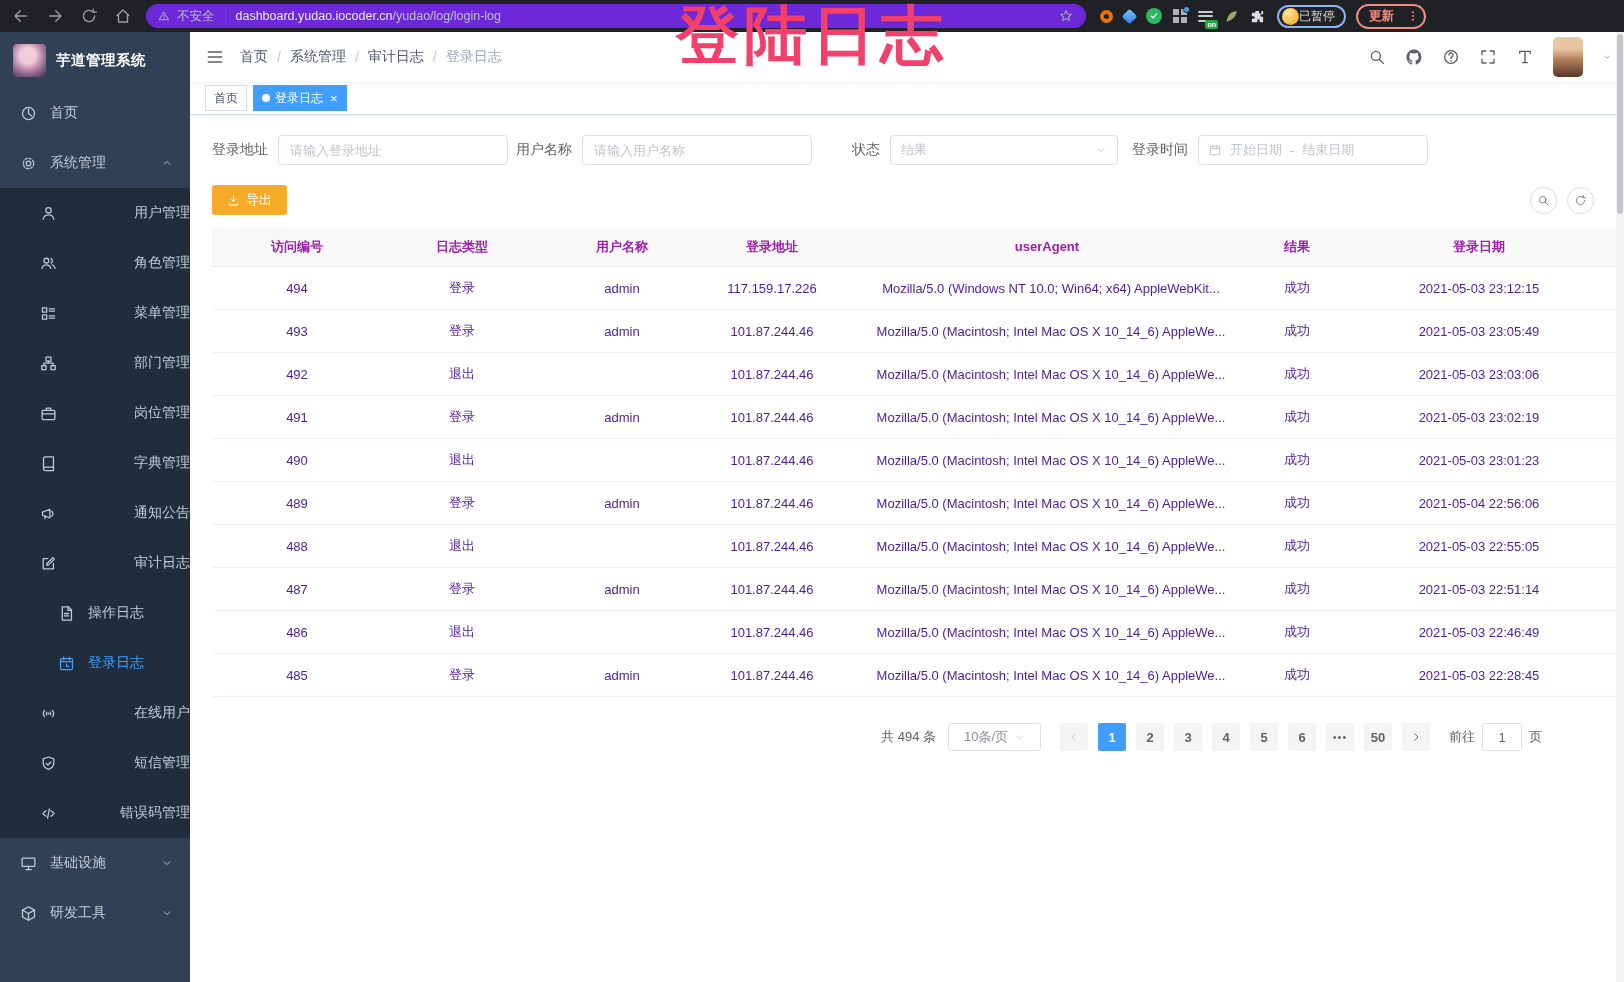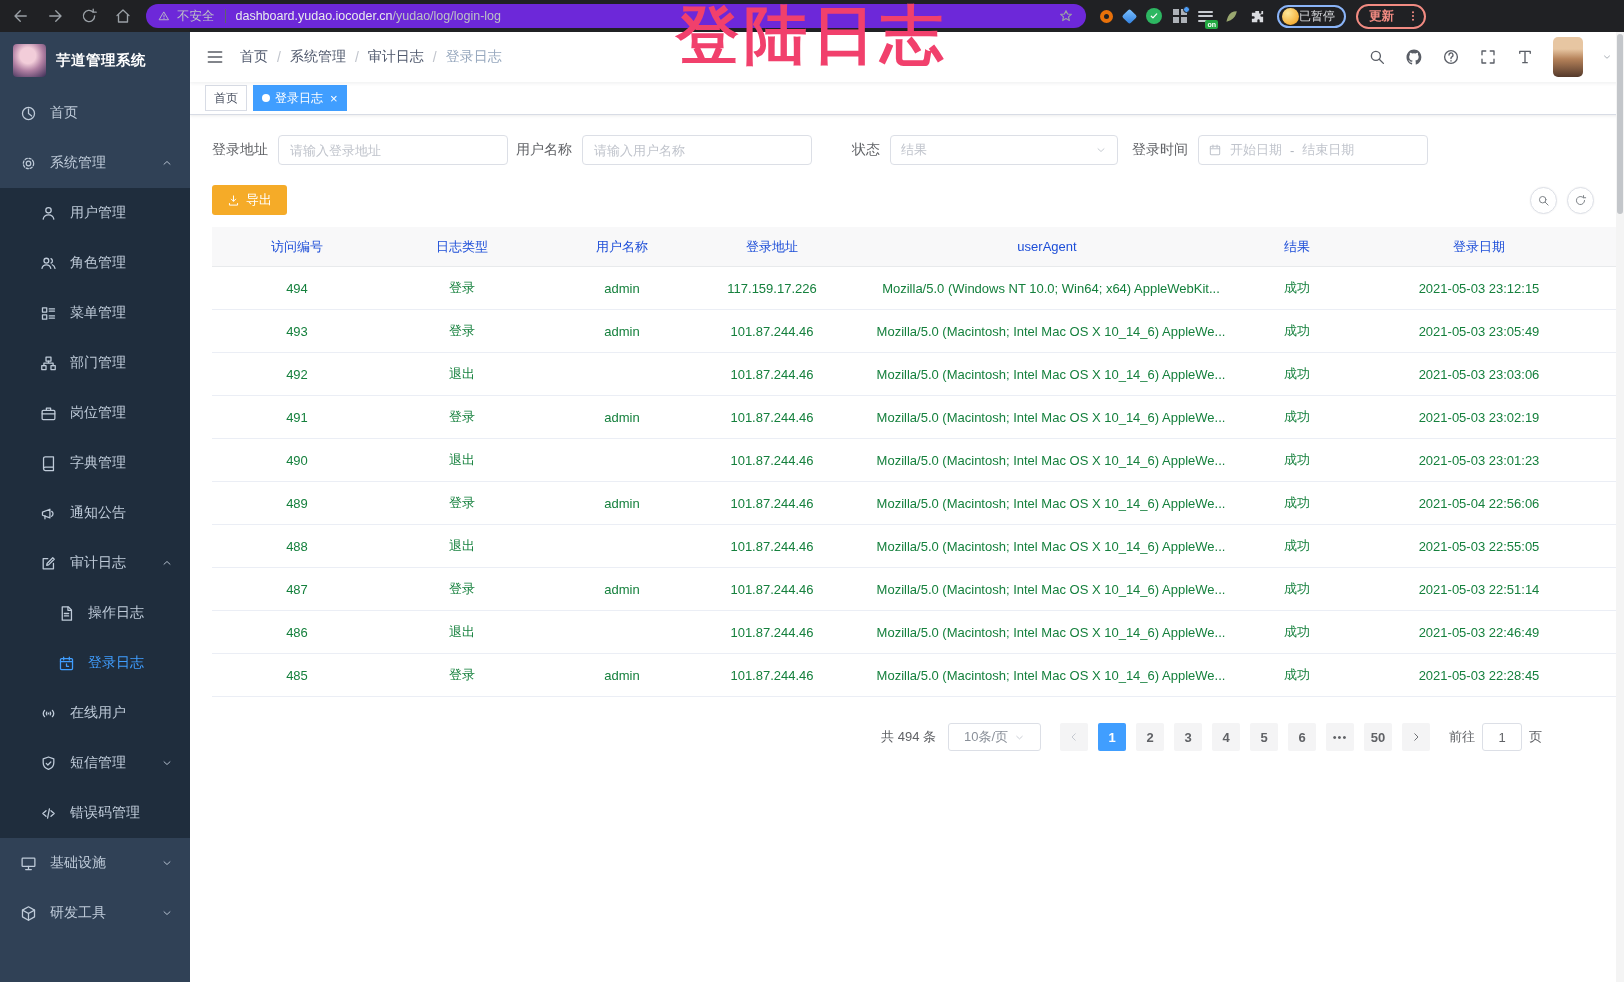--- a/index.html
+++ b/index.html
@@ -49,21 +49,21 @@
 
   
   .sidebar{position:absolute;top:32px;left:0;bottom:0;width:190px;background:var(--sidebar-bg,#304156);z-index:3;}
   .logo-row{height:56px;display:flex;align-items:center;gap:10px;padding-left:13px;}
   .logo-img{width:33px;height:33px;border-radius:4px;flex:0 0 auto;
     background:radial-gradient(circle at 45% 35%,#f2cdd9 0 28%,#b07fa2 55%,#3a2c55 100%);}
   .logo-title{color:#fff;font-size:14.5px;font-weight:700;letter-spacing:.5px;}
   .menu-item{height:50px;display:flex;align-items:center;color:#bfcbd9;font-size:14px;cursor:pointer;position:relative;}
   .menu-item .menu-icon{width:17px;height:17px;margin-right:13px;flex:0 0 auto;}
   .menu-item.lv1{padding-left:20px;}
-  .menu-item.lv2{padding-left:40px;}
+  .menu-item.lv2{padding-left:40px;justify-content:space-between;}
   .menu-item.lv3{padding-left:58px;}
   .menu-item.sub{background:var(--submenu-bg,#1f2d3d);}
   .menu-item.active{color:var(--accent-blue,#409eff);}
   .menu-arrow{position:absolute;right:17px;width:12px;height:12px;color:#bfcbd9;}
 
   
   .main{position:absolute;top:32px;left:190px;right:0;bottom:0;background:#fff;}
   .app-header{height:50px;display:flex;align-items:center;background:#fff;position:relative;z-index:2;
     box-shadow:0 1px 4px rgba(0,21,41,.08);}
   .hamburger{width:20px;height:20px;margin:0 15px;color:#5a5e66;cursor:pointer;}
@@ -111,22 +111,22 @@
   .export-row{margin-top:20px;display:flex;align-items:center;justify-content:space-between;padding-right:22px;}
   .tool-circles{display:flex;gap:10px;}
   .circle-btn{width:27px;height:27px;border-radius:50%;border:1px solid #dcdfe6;background:#fff;color:#7a8085;
     display:flex;align-items:center;justify-content:center;cursor:pointer;box-shadow:0 0 0 1px rgba(0,0,0,.02);}
   .circle-btn .ic-sm{width:13px;height:13px;}
 
   
   .table{margin-top:12px;width:100%;font-size:13px;}
   .thead,.tr{display:grid;grid-template-columns:170px 160px 160px 140px 410px 90px 1fr;align-items:center;}
   .thead{height:40px;background:#f8f8f9;border-bottom:1px solid #e8eaec;}
-  .th{color:#1d4ed8;font-weight:400;text-align:center;overflow:hidden;white-space:nowrap;}
-  .tr{height:43px;border-bottom:1px solid #ebeef5;color:#15803d;}
+  .th{color:#a21caf;font-weight:700;text-align:center;overflow:hidden;white-space:nowrap;}
+  .tr{height:43px;border-bottom:1px solid #ebeef5;color:#4c1d95;}
   .td{text-align:center;overflow:hidden;white-space:nowrap;}
   .td-ua{text-align:center;padding-left:8px;text-overflow:clip;}
 
   
   .pager{margin-top:26px;display:flex;align-items:center;justify-content:flex-end;
     padding-right:74px;font-size:13px;color:#606266;}
   .pg-total{margin-right:12px;white-space:nowrap;}
   .pg-size{width:93px;height:28px;border:1px solid #dcdfe6;border-radius:3px;display:flex;align-items:center;
     justify-content:center;gap:6px;color:#8a9099;cursor:pointer;margin-right:14px;}
   .pg-size .ic-sm{width:11px;height:11px;color:#c0c4cc;}

